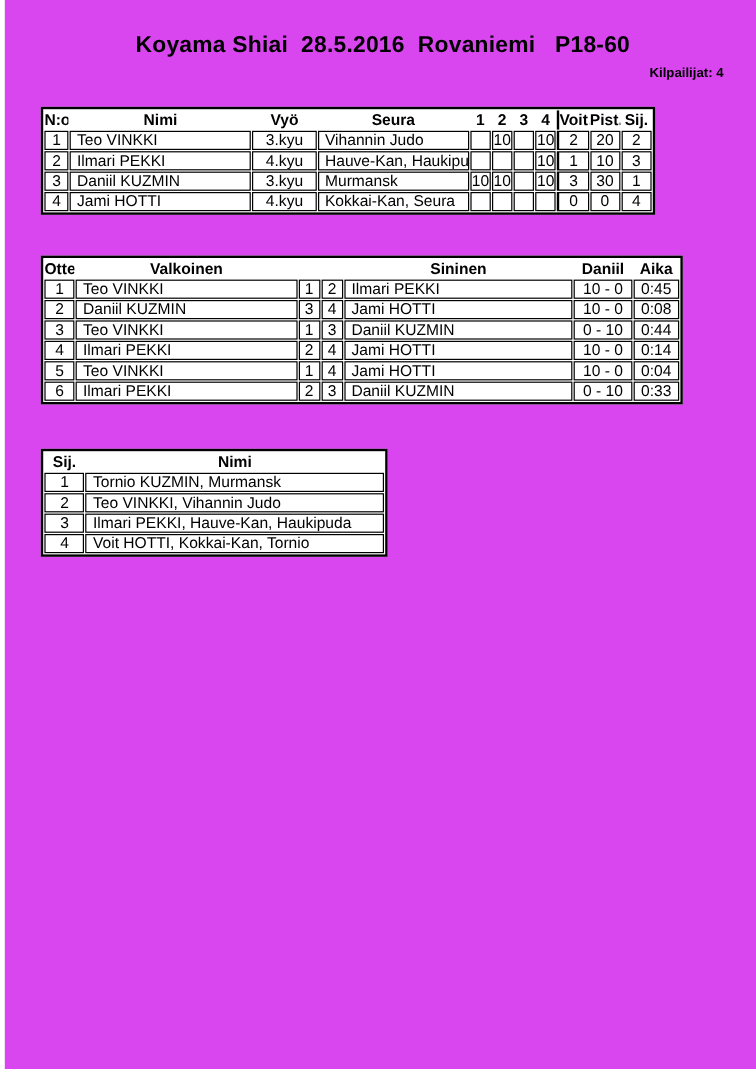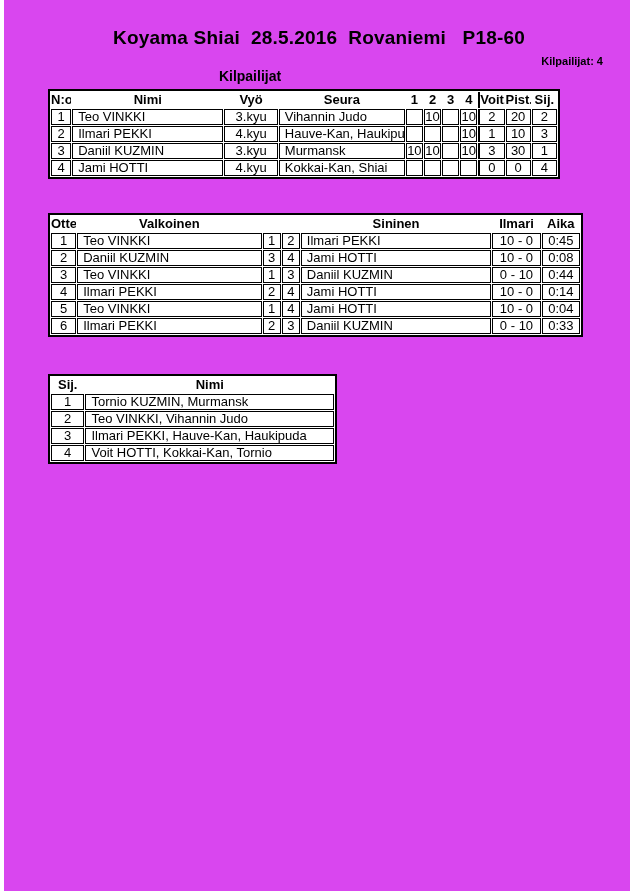--- a/index.html
+++ b/index.html
@@ -30,21 +30,20 @@
   #h-ottelut     { top:196px; left:30px; width:531px; }
   #h-tulokset    { top:355px; left:30px; width:285px; }
 
   table {
     position:absolute;
     border-collapse:separate;
     border-spacing:1px;
     border:2px solid #000;
     table-layout:fixed;
     background:#fff;
-    margin-left:14px;
   }
   #t-kilpailijat { top:89px;  left:30px; width:508px; }
   #t-ottelut     { top:213px; left:30px; width:531px; }
   #t-tulokset    { top:374px; left:30px; width:285px; }
 
   th {
     border:none; font-weight:bold; font-size:13px;
     height:16px; line-height:16px; padding:0;
     overflow:hidden; white-space:nowrap; text-align:center;
   }
@@ -60,21 +59,20 @@
 </style>
 </head>
 <body>
 
 <div class="page">
 
   <div class="title">Koyama Shiai  28.5.2016  Rovaniemi   P18-60</div>
 
   <div class="participants">Kilpailijat: 4</div>
 
-  <div class="section-heading" id="h-kilpailijat">Kilpailijat</div>
 
   <table id="t-kilpailijat">
     <colgroup>
       <col style="width:20px">
         <col style="width:150px">
         <col style="width:53px">
         <col style="width:125px">
       <col style="width:17px">
         <col style="width:17px">
         <col style="width:17px">
@@ -135,21 +133,21 @@
           <td class="c"></td>
           <td class="c">10</td>
           <td class="c thick">3</td>
           <td class="c">30</td>
           <td class="c">1</td>
         </tr>
         <tr>
           <td class="c">4</td>
           <td class="l">Jami HOTTI</td>
           <td class="c">4.kyu</td>
-          <td class="l">Kokkai-Kan, Shiai</td>
+          <td class="l">Kokkai-Kan, Seura</td>
           <td class="c"></td>
           <td class="c"></td>
           <td class="c"></td>
           <td class="c"></td>
           <td class="c thick">0</td>
           <td class="c">0</td>
           <td class="c">4</td>
         </tr>
       </tbody>
   </table>
@@ -165,21 +163,21 @@
         <col style="width:48px">
         <col style="width:38px">
     </colgroup>
     <thead>
         <tr>
           <th>Ottelu</th>
           <th>Valkoinen</th>
           <th></th>
           <th></th>
           <th>Sininen</th>
-          <th>Ilmari</th>
+          <th>Daniil</th>
           <th>Aika</th>
         </tr>
       </thead>
     <tbody>
         <tr>
           <td class="c">1</td>
           <td class="l">Teo VINKKI</td>
           <td class="c">1</td>
           <td class="c">2</td>
           <td class="l">Ilmari PEKKI</td>

